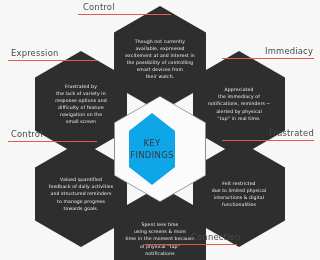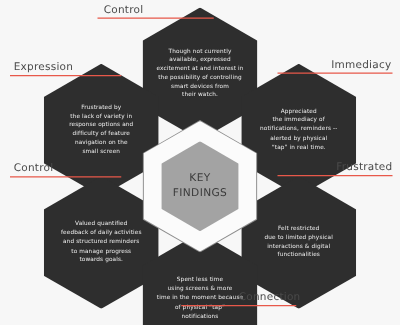--- a/index.html
+++ b/index.html
@@ -69,23 +69,23 @@
     width: 90.6px;
     height: 104.4px;
     background: #fbfbfb;
     -webkit-clip-path: polygon(50% 0%, 100% 25%, 100% 75%, 50% 100%, 0% 75%, 0% 25%);
     clip-path: polygon(50% 0%, 100% 25%, 100% 75%, 50% 100%, 0% 75%, 0% 25%);
   }
   .hex-center {
     position: absolute;
     left: 129px;
     top: 113px;
-    width: 62px;
+    width: 46px;
     height: 72px;
-    background: #a3a3a3;
+    background: #0ea5e9;
     -webkit-clip-path: polygon(50% 0%, 100% 25%, 100% 75%, 50% 100%, 0% 75%, 0% 25%);
     clip-path: polygon(50% 0%, 100% 25%, 100% 75%, 50% 100%, 0% 75%, 0% 25%);
     display: flex;
     align-items: center;
     justify-content: center;
   }
   .center-text {
     color: #3a3a3a;
     font-size: 8.5px;
     line-height: 1.45;

